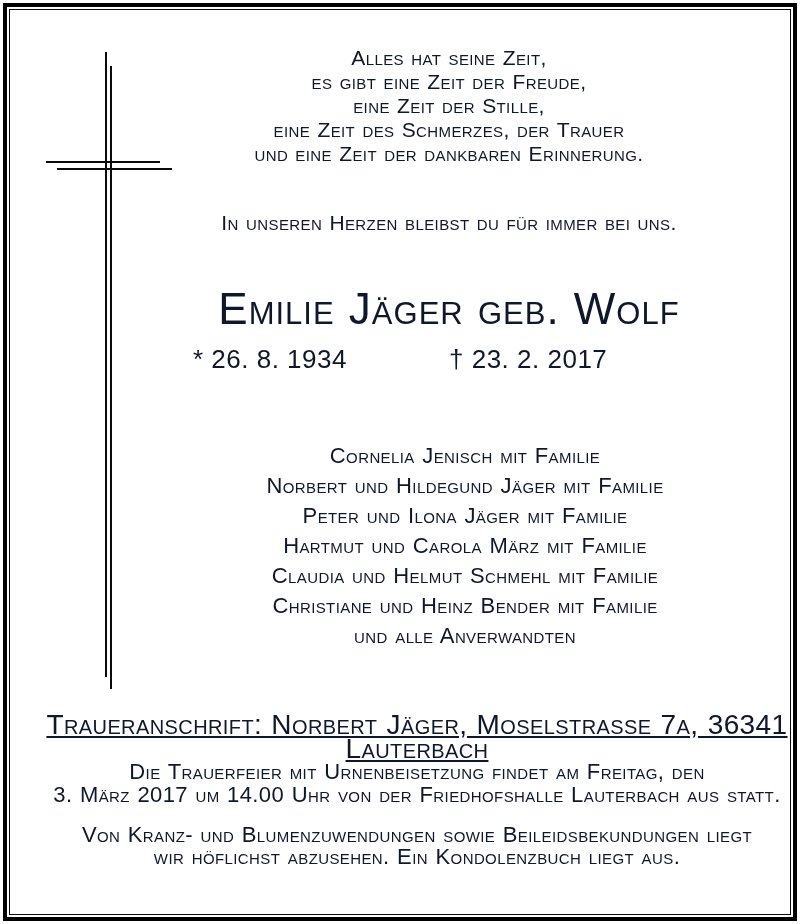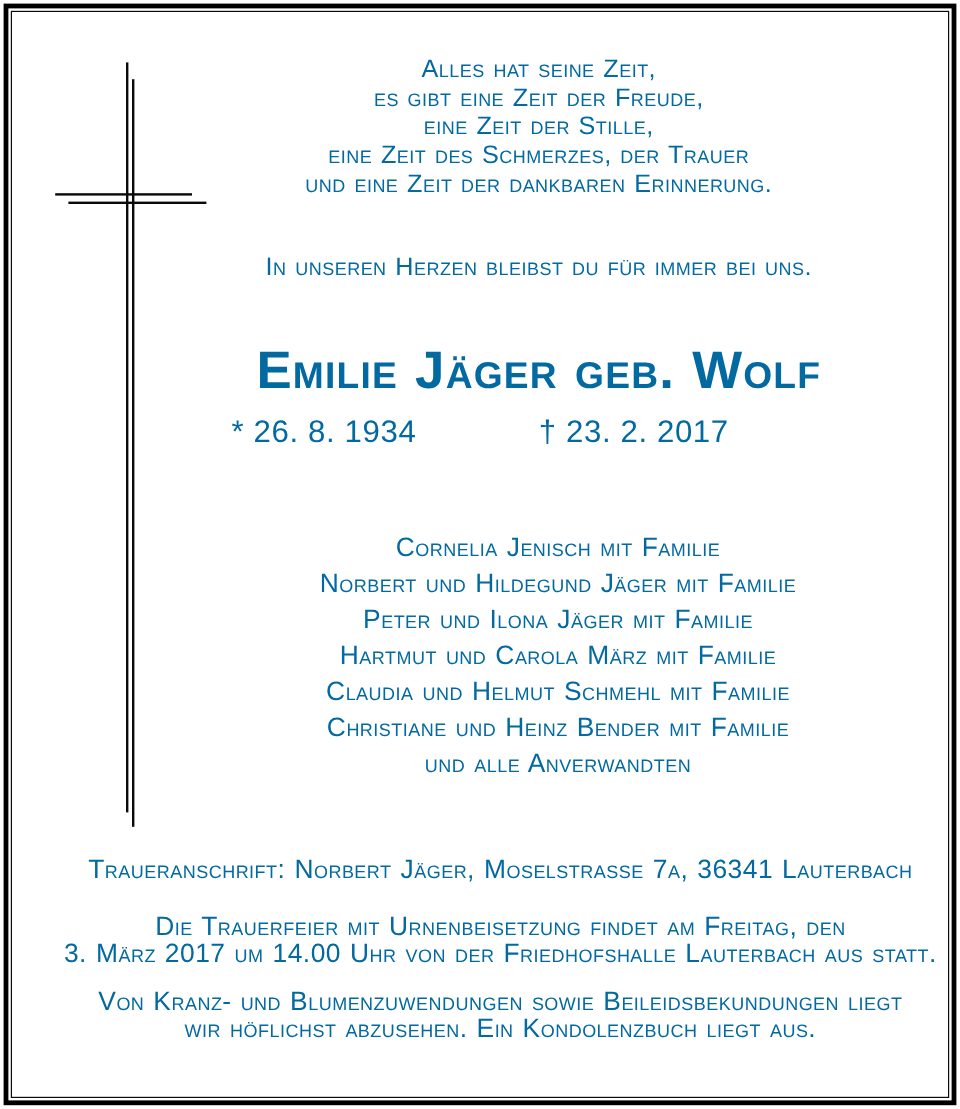--- a/index.html
+++ b/index.html
@@ -6,21 +6,21 @@
     margin: 0;
     padding: 0;
     background: #ffffff;
   }
   .page {
     position: relative;
     width: 800px;
     height: 924px;
     background: #ffffff;
     font-family: "Liberation Sans", "DejaVu Sans", sans-serif;
-    color: #0369a1;
+    color: #0f172a;
     overflow: hidden;
   }
   
   .frame-outer {
     position: absolute;
     left: 3px; top: 3px; right: 3px; bottom: 3px;
     border: 4px solid #000000;
     pointer-events: none;
   }
   .frame-inner {
@@ -42,35 +42,35 @@
     word-spacing: 1px;
   }
   .block { position: absolute; text-align: center; }
 
   .verse   { left: 108px; right: 10px; top: 46px;  font-size: 21px; line-height: 24px; }
   .tribute { left: 108px; right: 10px; top: 211px; font-size: 21px; line-height: 24px; }
 
   .name {
     left: 108px; right: 10px; top: 284px;
     font-size: 44px; line-height: 50px;
-    font-weight: bold; margin: 0;
+    font-weight: normal; margin: 0;
     letter-spacing: 1px;
   }
 
   .dates {
     left: 193px; top: 344px; width: 512px;
     display: flex;
     font-size: 26px; line-height: 30px;
     letter-spacing: 0.5px;
   }
   .dates .cell { flex: 0 0 256px; text-align: left; }
 
   .family  { left: 108px; right: 10px; top: 441px; font-size: 22px; line-height: 30px; padding-left: 32px; }
 
-  .address    { left: 44px; right: 10px; top: 713px; font-size: 22px; line-height: 24px; }
+  .address    { left: 44px; right: 10px; top: 713px; font-size: 28px; line-height: 24px; text-decoration: underline; }
   .funeral    { left: 44px; right: 10px; top: 760px; font-size: 22px; line-height: 23px; }
   .condolence { left: 44px; right: 10px; top: 824px; font-size: 22px; line-height: 22px; }
 </style>
 </head>
 <body>
 
 <div class="page">
 
   <div class="frame-outer"></div>
   <div class="frame-inner"></div>

